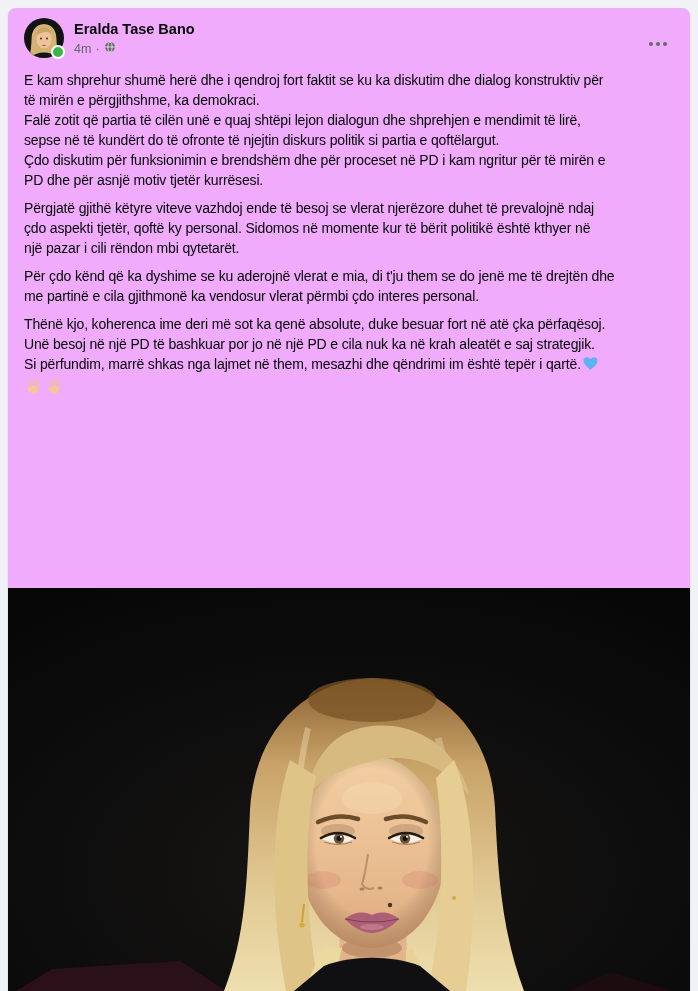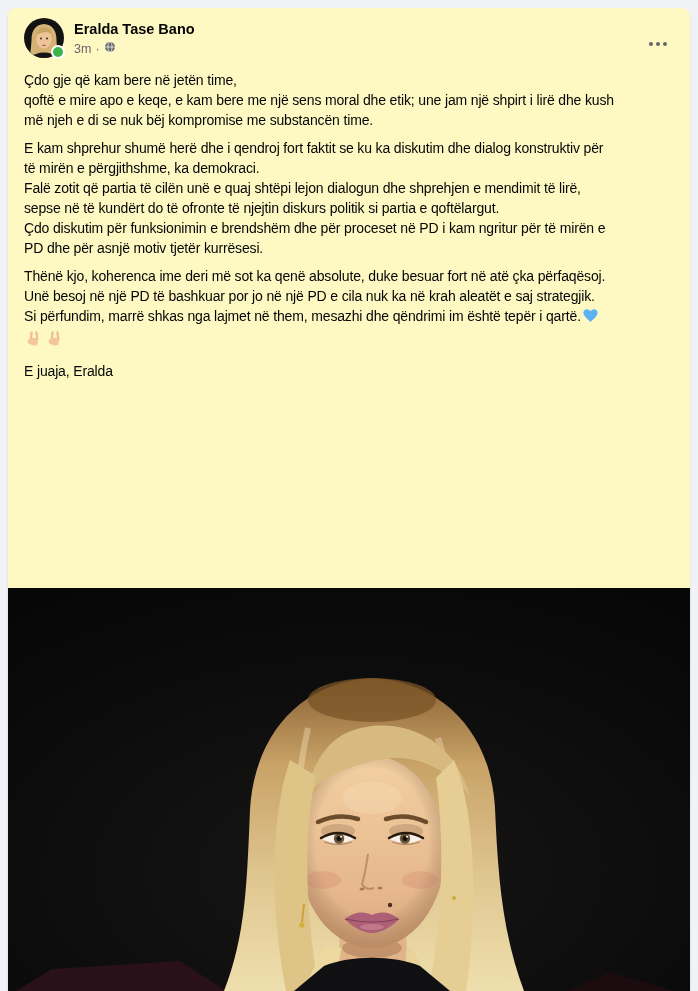--- a/index.html
+++ b/index.html
@@ -7,21 +7,21 @@
     margin: 0; padding: 0;
     width: 698px; height: 991px;
     background: #f0f2f5;
     overflow: hidden;
     font-family: "Liberation Sans", sans-serif;
   }
   .post-card {
     position: absolute;
     left: 8px; top: 8px;
     width: 682px; height: 983px;
-    background: #fef9c3;
+    background: #f0abfc;
     border-radius: 8px 8px 0 0;
     box-shadow: 0 1px 2px rgba(0,0,0,.15);
     overflow: hidden;
   }
   
   .post-header {
     position: absolute;
     left: 0; top: 0; width: 682px;
     padding: 10px 16px 0;
     display: flex;
@@ -130,21 +130,21 @@
           <circle cx="23" cy="20.6" r="1" fill="#3a2c1e"></circle>
           <path d="M17.6 27.4 Q20 28.8 22.4 27.4 Q20 26 17.6 27.4 Z" fill="#a85a70"></path>
           <path d="M4 40 Q20 29 36 40 Z" fill="#141417"></path>
         </svg>
       </span>
       <span class="active-dot"></span>
     </div>
     <div class="header-texts">
       <div class="author-name">Eralda Tase Bano</div>
       <div class="post-meta">
-        <span class="timestamp">3m</span>
+        <span class="timestamp">4m</span>
         <span class="meta-sep">·</span>
         <span class="globe">
           <svg width="12" height="12" viewBox="0 0 16 16">
             <circle cx="8" cy="8" r="6.6" fill="#65676b"></circle>
             <g stroke="#ffffff" stroke-width="1" fill="none">
               <ellipse cx="8" cy="8" rx="2.7" ry="6.6"></ellipse>
               <path d="M1.4 8 h13.2"></path>
             </g>
           </svg>
         </span>
@@ -155,49 +155,50 @@
         <svg width="20" height="6" viewBox="0 0 20 6">
           <circle cx="3" cy="3" r="2" fill="#65676b"></circle>
           <circle cx="10" cy="3" r="2" fill="#65676b"></circle>
           <circle cx="17" cy="3" r="2" fill="#65676b"></circle>
         </svg>
       </span>
     </div>
   </div>
 
   <div class="post-text">
-    <p class="para">Çdo gje që kam bere në jetën time,
-qoftë e mire apo e keqe, e kam bere me një sens moral dhe etik; une jam një shpirt i lirë dhe kush
-më njeh e di se nuk bëj kompromise me substancën time.</p>
     <p class="para">E kam shprehur shumë herë dhe i qendroj fort faktit se ku ka diskutim dhe dialog konstruktiv për
 të mirën e përgjithshme, ka demokraci.
 Falë zotit që partia të cilën unë e quaj shtëpi lejon dialogun dhe shprehjen e mendimit të lirë,
 sepse në të kundërt do të ofronte të njejtin diskurs politik si partia e qoftëlargut.
 Çdo diskutim për funksionimin e brendshëm dhe për proceset në PD i kam ngritur për të mirën e
 PD dhe për asnjë motiv tjetër kurrësesi.</p>
+    <p class="para">Përgjatë gjithë këtyre viteve vazhdoj ende të besoj se vlerat njerëzore duhet të prevalojnë ndaj
+çdo aspekti tjetër, qoftë ky personal. Sidomos në momente kur të bërit politikë është kthyer në
+një pazar i cili rëndon mbi qytetarët.</p>
+    <p class="para">Për çdo kënd që ka dyshime se ku aderojnë vlerat e mia, di t'ju them se do jenë me të drejtën dhe
+me partinë e cila gjithmonë ka vendosur vlerat përmbi çdo interes personal.</p>
     <p class="para"><span class="para-text">Thënë kjo, koherenca ime deri më sot ka qenë absolute, duke besuar fort në atë çka përfaqësoj.
 Unë besoj në një PD të bashkuar por jo në një PD e cila nuk ka në krah aleatët e saj strategjik.
 Si përfundim, marrë shkas nga lajmet në them, mesazhi dhe qëndrimi im është tepër i qartë.</span><span class="inline-emoji"><svg width="17" height="17" viewBox="0 0 24 24">
             <path d="M12 21 C5 15 2 11.5 2 7.8 C2 5 4.2 3 6.9 3 C8.9 3 10.9 4.2 12 6 C13.1 4.2 15.1 3 17.1 3 C19.8 3 22 5 22 7.8 C22 11.5 19 15 12 21 Z" fill="#5db2f2"></path>
           </svg></span><span class="hands-line"><span class="inline-emoji"><svg width="18" height="18" viewBox="0 0 24 24">
               <g stroke="#f0bf92" stroke-width="3.2" stroke-linecap="round" fill="none">
                 <path d="M8.8 3.2 L7.7 12"></path>
                 <path d="M15.2 3.2 L16.5 12"></path>
               </g>
               <rect x="6.8" y="10.4" width="10.4" height="10.2" rx="4.6" fill="#f3c79a"></rect>
               <ellipse cx="5.9" cy="15.6" rx="2.3" ry="3.5" fill="#f3c79a" transform="rotate(-18 5.9 15.6)"></ellipse>
             </svg></span><span class="inline-emoji"><svg width="18" height="18" viewBox="0 0 24 24">
               <g stroke="#f0bf92" stroke-width="3.2" stroke-linecap="round" fill="none">
                 <path d="M8.8 3.2 L7.7 12"></path>
                 <path d="M15.2 3.2 L16.5 12"></path>
               </g>
               <rect x="6.8" y="10.4" width="10.4" height="10.2" rx="4.6" fill="#f3c79a"></rect>
               <ellipse cx="5.9" cy="15.6" rx="2.3" ry="3.5" fill="#f3c79a" transform="rotate(-18 5.9 15.6)"></ellipse>
             </svg></span></span></p>
-    <p class="para">E juaja, Eralda</p>
   </div>
 
   <div class="post-photo" aria-label="Portrait photo of a blonde woman against a black background">
     <span>
     <svg width="682" height="403" viewBox="0 0 682 403">
       <defs>
         <radialGradient id="gBg" cx="50%" cy="70%" r="80%">
           <stop offset="0%" stop-color="#171615"></stop>
           <stop offset="70%" stop-color="#0c0b0b"></stop>
           <stop offset="100%" stop-color="#070707"></stop>

